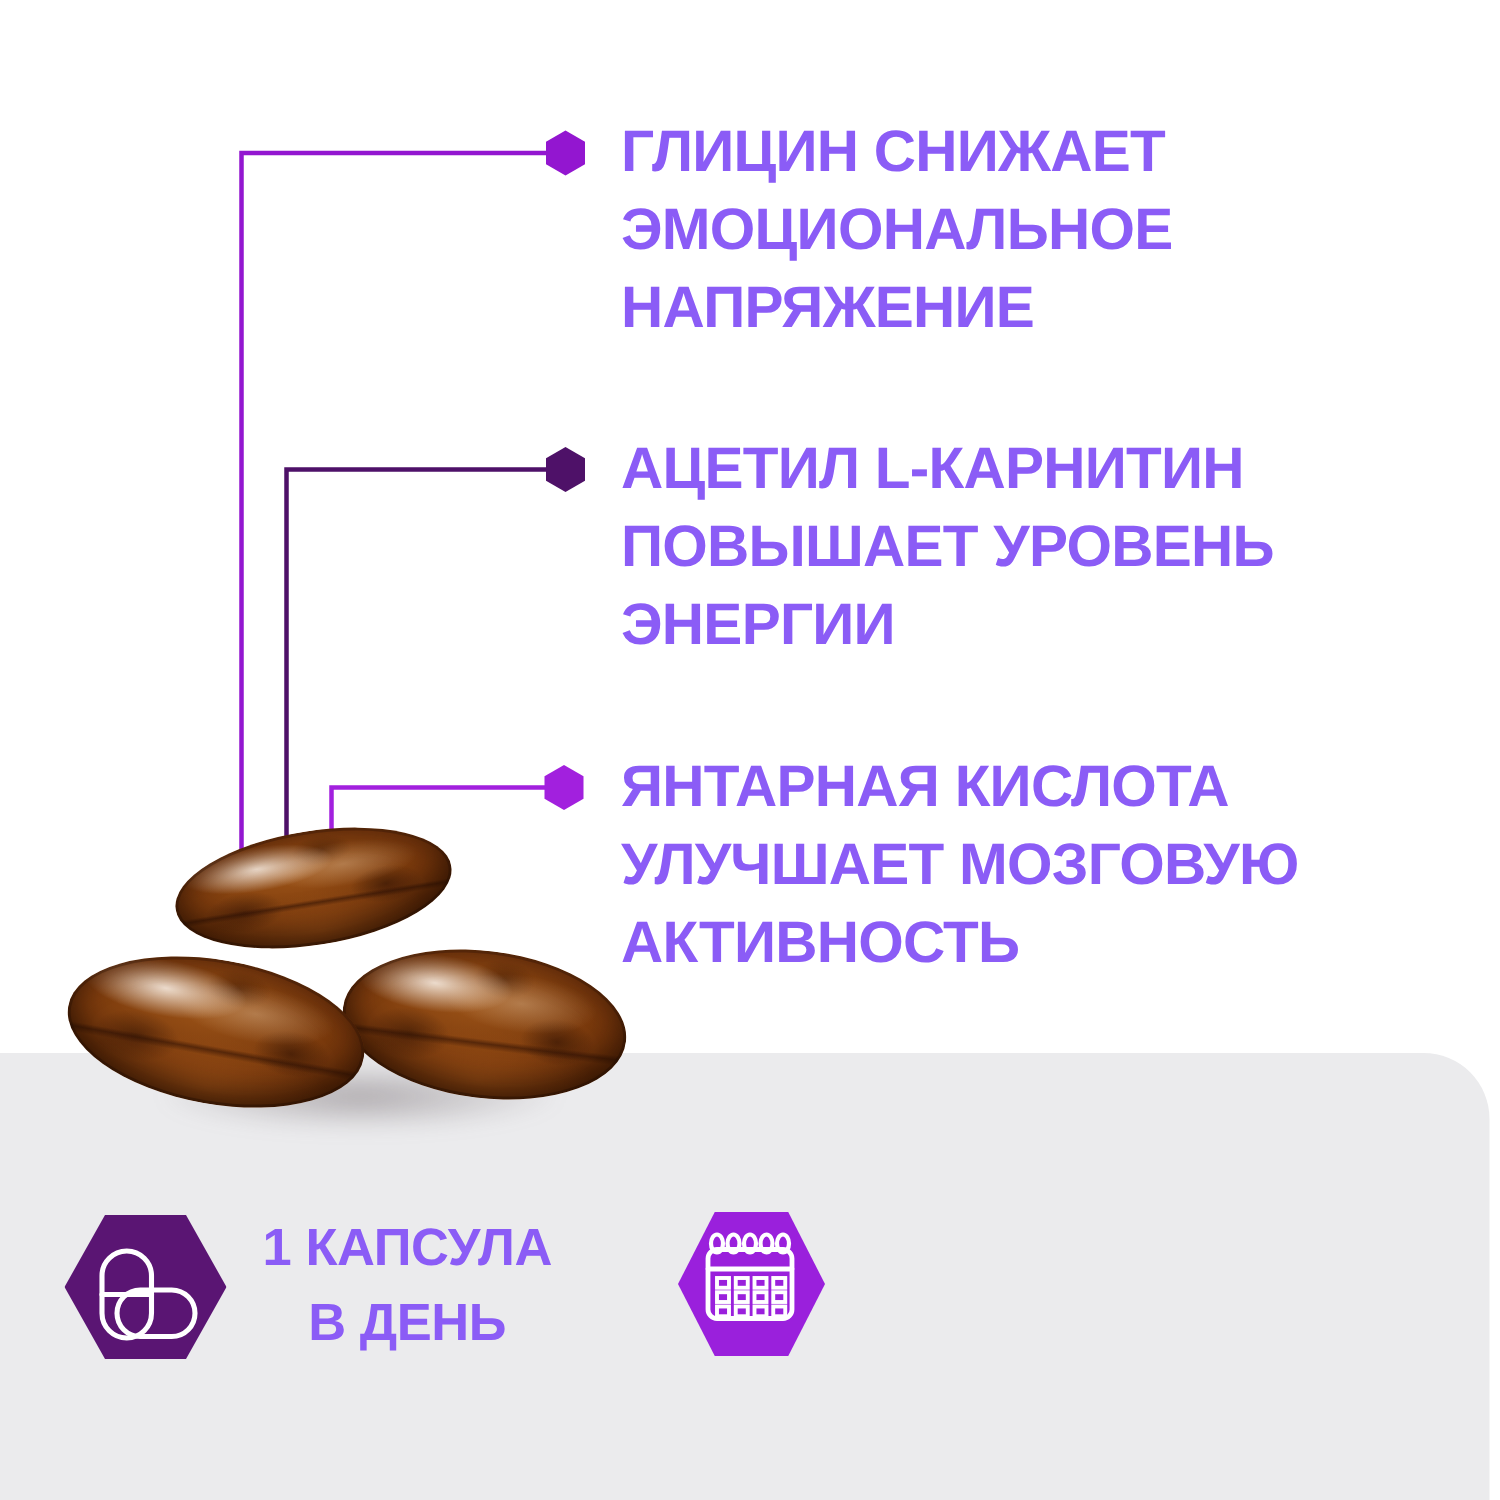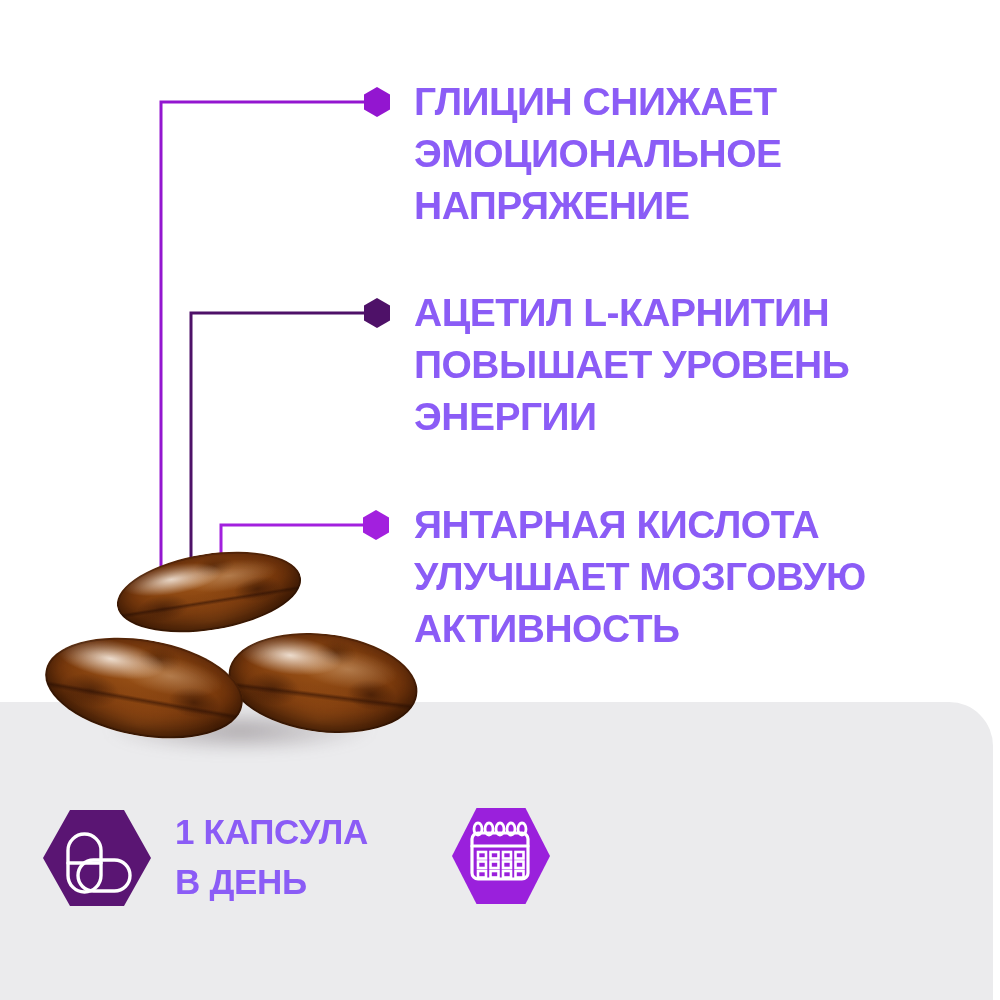--- a/index.html
+++ b/index.html
@@ -48,20 +48,21 @@
     white-space:pre-line;
   }
   .f1{top:76px;} .f2{top:287px;} .f3{top:499px;}
   .usage-badge{position:absolute;z-index:5;}
   .badge-pill{left:43px;top:810px;}
   .badge-calendar{left:452px;top:808px;}
   .usage-text{
     position:absolute;z-index:5;
     font-weight:700;font-size:35px;line-height:50px;letter-spacing:-0.3px;
     white-space:pre-line;
+    text-align:center;
   }
   .u1{left:175px;top:807px;}
   .u2{left:575px;top:807px;}
 </style>
 </head>
 <body>
 
 <div class="canvas" style="color: #8b5cf6;">
 
   <svg class="overlay" width="1000" height="1000" viewBox="0 0 1000 1000">

